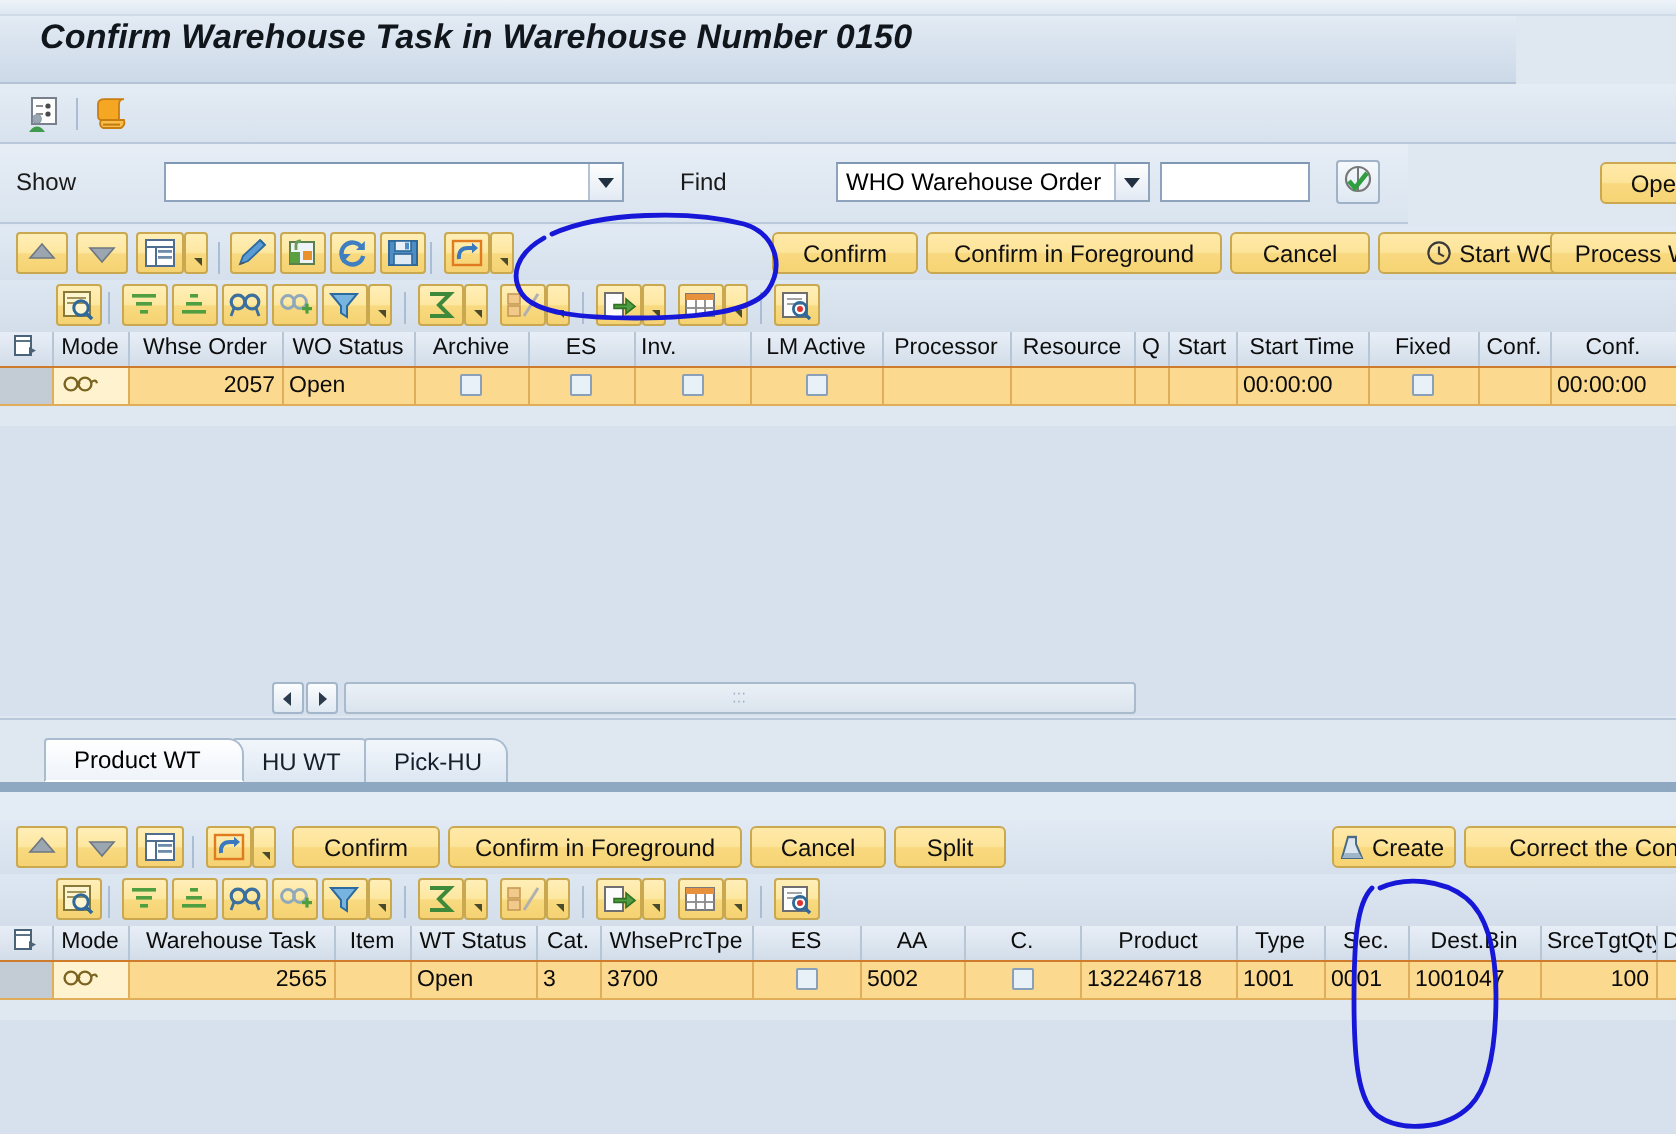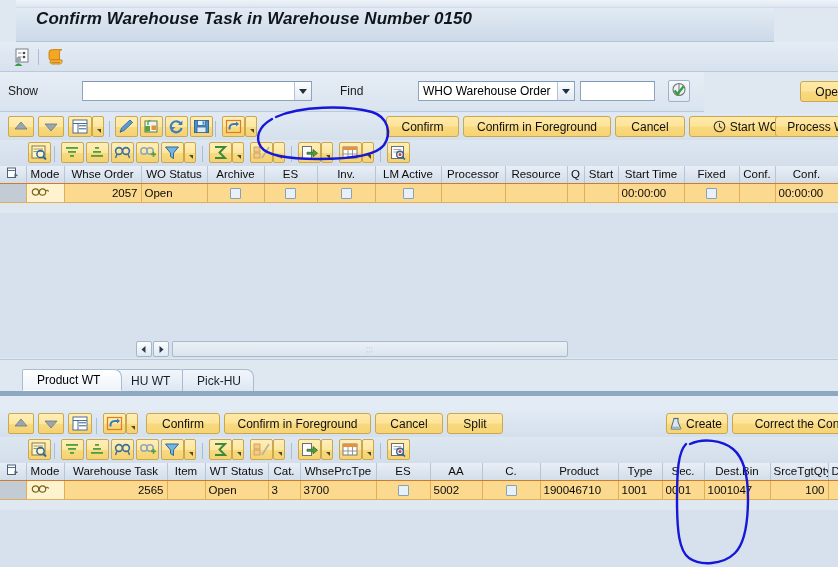--- a/index.html
+++ b/index.html
@@ -10,21 +10,21 @@
     overflow: hidden;
     font-family: "Liberation Sans", sans-serif;
     font-size: 12px;
     color: #000;
     background: #d6e0ec;
   }
   #app { position: relative; width: 838px; height: 567px; background: #dfe7f0; }
 
   
   .titlebar {
-    position: absolute; left: 16px; top: 0; width: 758px; height: 42px;
+    position: absolute; left: 0; top: 0; width: 758px; height: 42px;
     background: linear-gradient(to bottom, #e9f0f7 0%, #dbe5f0 45%, #ccd9e8 100%);
     border-bottom: 1px solid #b4c4d6;
   }
   .titlebar::before {
     content: ""; position: absolute; left: 0; top: 0; width: 838px; height: 7px;
     background: linear-gradient(to bottom, #eef3f9, #dde7f1);
     border-bottom: 1px solid #cfdbe8;
   }
   .title-text {
     position: absolute; left: 20px; top: 9px;
@@ -451,21 +451,21 @@
               <rect x="1.5" y="1" width="8" height="9.5" fill="#fff" stroke="#4a6378" stroke-width="1"></rect>
               <line x1="1.5" y1="3.5" x2="9.5" y2="3.5" stroke="#4a6378" stroke-width="0.9"></line>
               <path d="M8.5 6.5 L12 8.3 L8.5 10.2 Z" fill="#4a6378"></path>
             </svg>
           </th>
           <th>Mode</th>
           <th>Whse Order</th>
           <th>WO Status</th>
           <th>Archive</th>
           <th class="ctr">ES</th>
-          <th style="text-align:center">Inv.</th>
+          <th style="text-align:left">Inv.</th>
           <th>LM Active</th>
           <th>Processor</th>
           <th>Resource</th>
           <th>Q</th>
           <th>Start</th>
           <th>Start Time</th>
           <th class="ctr">Fixed</th>
           <th>Conf.</th>
           <th>Conf.</th>
           <th>Conf. by</th>
@@ -738,21 +738,21 @@
             </span>
           </td>
           <td class="num">2565</td>
           <td></td>
           <td>Open</td>
           <td>3</td>
           <td>3700</td>
           <td class="ctr"><span class="cellchk"></span></td>
           <td>5002</td>
           <td class="ctr"><span class="cellchk"></span></td>
-          <td>190046710</td>
+          <td>132246718</td>
           <td>1001</td>
           <td>0001</td>
           <td>1001047</td>
           <td class="num">100</td>
           <td></td>
         </tr>
       </tbody>
     </table>
   </div>
 

